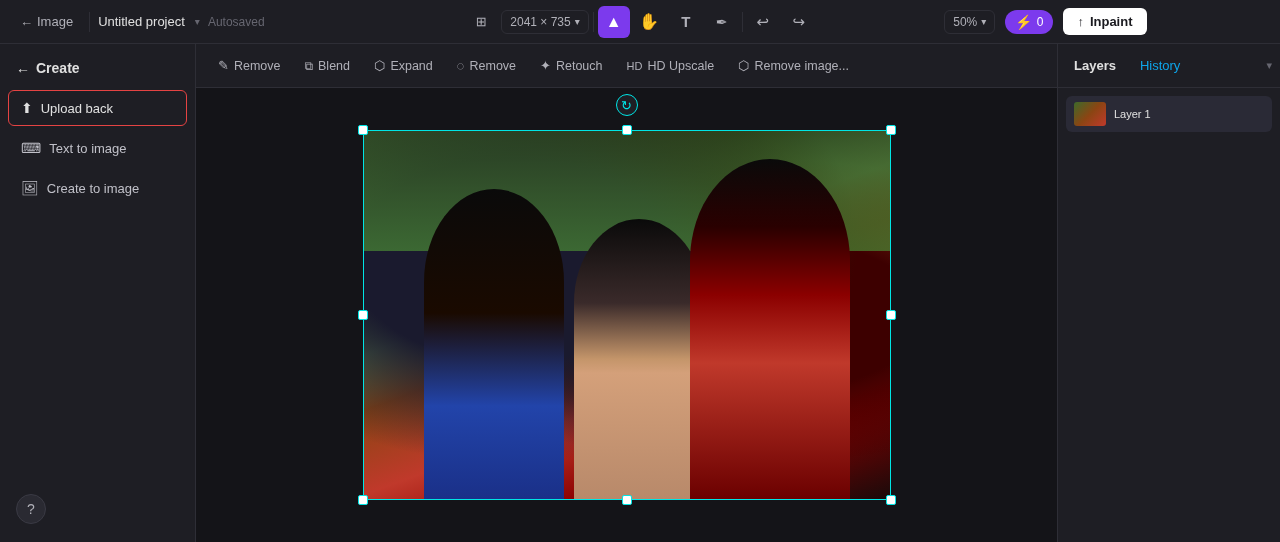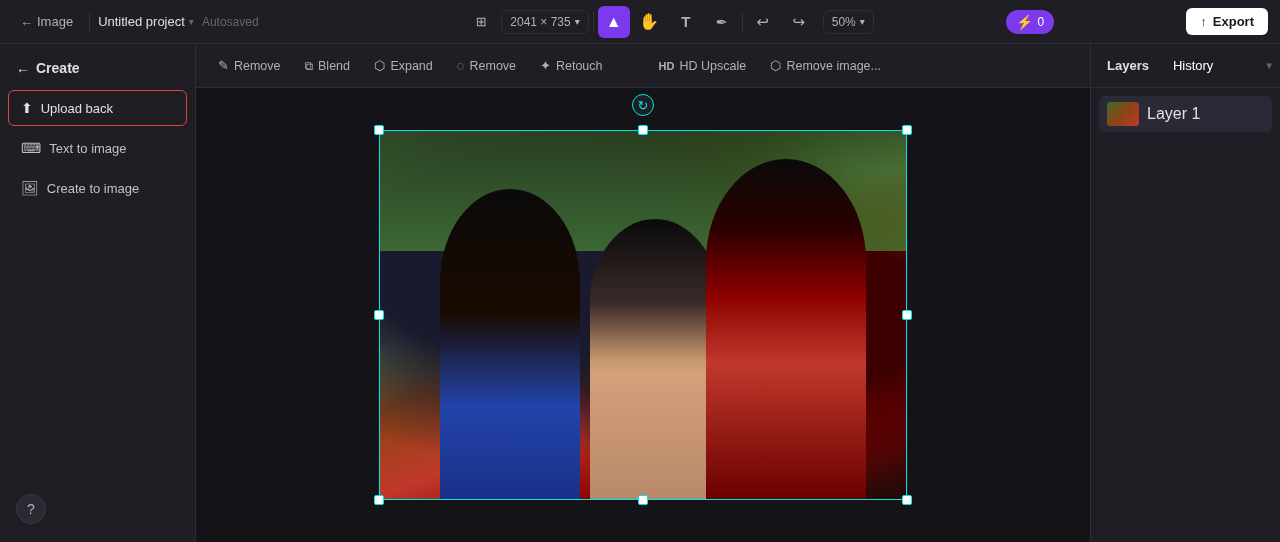--- a/index.html
+++ b/index.html
@@ -35,38 +35,38 @@
     .topbar-center {
       display: flex;
       align-items: center;
       gap: 4px;
     }
     .topbar-right {
       display: flex;
       align-items: center;
       gap: 10px;
       flex: 1;
-      justify-content: space-between;
+      justify-content: center;
     }
     .back-btn {
       display: flex;
       align-items: center;
       gap: 4px;
       color: #b0b0b8;
       background: none;
       border: none;
       cursor: pointer;
       font-size: 13px;
       padding: 4px 8px;
       border-radius: 4px;
     }
     .project-name {
       display: flex;
       align-items: center;
-      gap: 4px;
+      gap: 10px;
       color: #e0e0e0;
       font-weight: 500;
       cursor: pointer;
     }
     .autosaved {
       color: #666670;
       font-size: 12px;
     }
     .tool-btn {
       width: 32px;
@@ -322,39 +322,39 @@
     .bg-trees {
       position: absolute;
       top: 0; left: 0; right: 0;
       height: 120px;
       background: linear-gradient(180deg, #2d4a1e 0%, #3d6a2a 50%, #4a8a35 100%);
       opacity: 0.7;
     }
 
     
     .right-panel {
-      width: 190px;
+      width: 223px;
       background: #1e1e24;
       border-left: 1px solid #2e2e36;
       display: flex;
       flex-direction: column;
       flex-shrink: 0;
     }
     .panel-tabs {
       display: flex;
       align-items: center;
       border-bottom: 1px solid #2e2e36;
       padding: 0 4px;
       height: 44px;
     }
     .panel-tab {
       padding: 8px 12px;
       font-size: 13px;
       cursor: pointer;
-      color: #ffffff;
+      color: #0ea5e9;
       border-radius: 6px;
     }
     .panel-tab.active {
       color: #e0e0e0;
       font-weight: 600;
     }
     .history-chevron {
       margin-left: auto;
       color: #666670;
       font-size: 11px;
@@ -374,21 +374,21 @@
     }
     .layer-thumb {
       width: 32px;
       height: 24px;
       border-radius: 3px;
       background: linear-gradient(135deg, #3d6a2a 0%, #8b4513 50%, #c0392b 100%);
       flex-shrink: 0;
       overflow: hidden;
     }
     .layer-name {
-      font-size: 16px;
+      font-size: 11px;
       color: #e0e0e0;
     }
   </style>
 </head>
 <body>
 
 <div class="topbar">
   <div class="topbar-left">
     <button class="back-btn">
       <span>←</span>
@@ -420,21 +420,21 @@
     <div class="zoom-badge">
       <span>50%</span>
       <span style="font-size:10px;">▾</span>
     </div>
     <div class="counter-badge">
       <span style="font-size:14px;">⚡</span>
       <span>0</span>
     </div>
     <button class="export-btn">
       <span>↑</span>
-      <span>Export</span>
+      <span>Inpaint</span>
     </button>
   </div>
 </div>
 
 <div class="main">
 
   <div class="sidebar">
     <div class="sidebar-header">
       <span style="font-size:14px;">←</span>
       <span>Create</span>
@@ -479,21 +479,21 @@
       </button>
       <button class="toolbar-btn">
         <span style="font-size:13px;">◌</span>
         <span>Remove</span>
       </button>
       <button class="toolbar-btn">
         <span style="font-size:13px;">✦</span>
         <span>Retouch</span>
       </button>
       <button class="toolbar-btn">
-        <span style="font-size:11px; font-weight:700;margin-left:32px;">HD</span>
+        <span style="font-size:11px; font-weight:400;">HD</span>
         <span>HD Upscale</span>
       </button>
       <button class="toolbar-btn">
         <span style="font-size:13px;">⬡</span>
         <span>Remove image...</span>
       </button>
     </div>
 
     <div class="canvas-container">
       <div class="canvas-image-wrapper">

